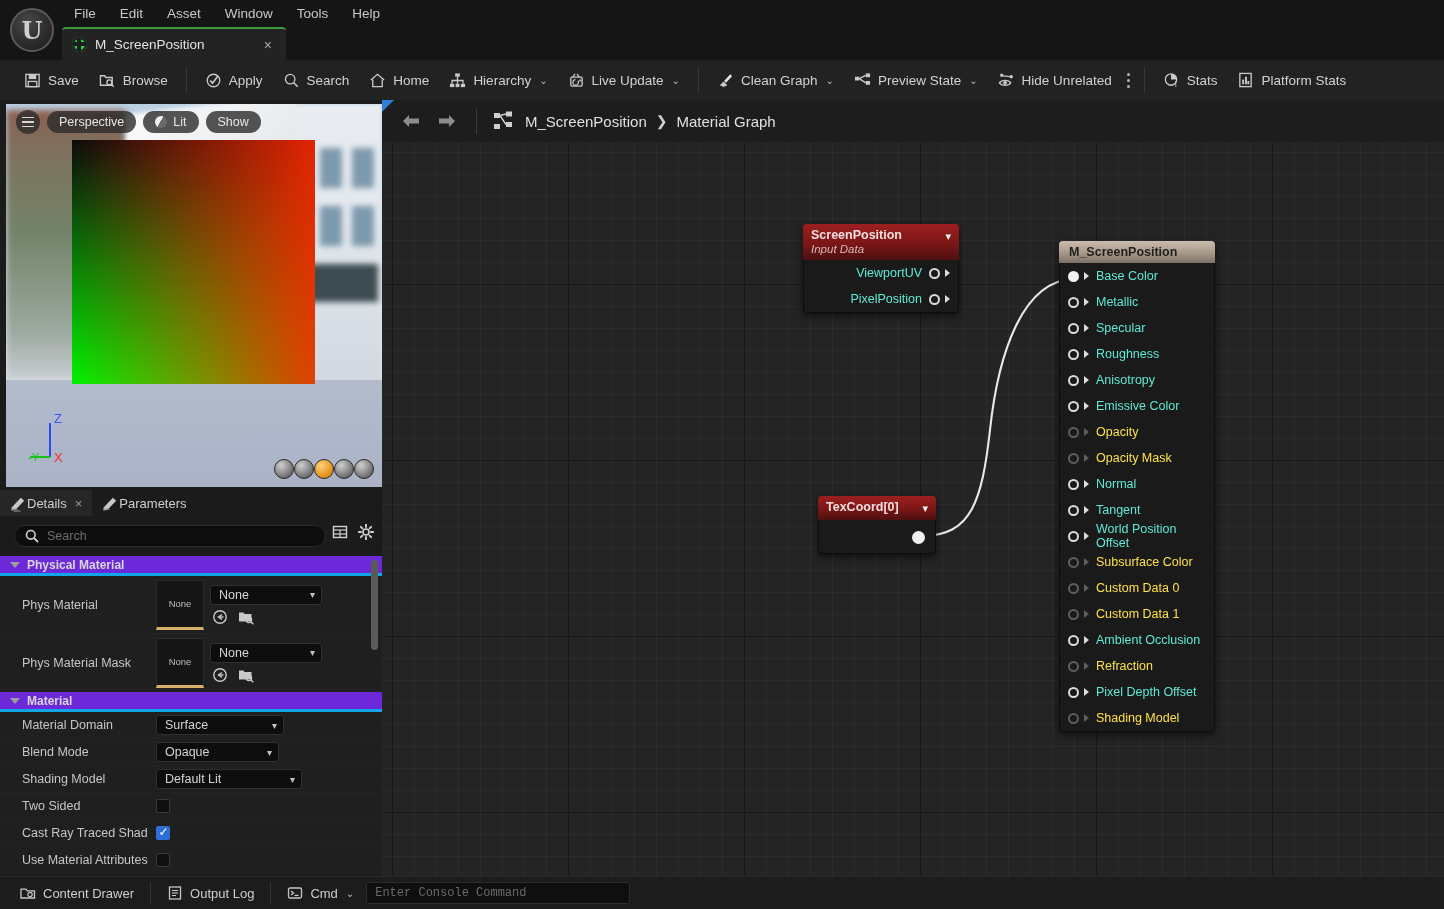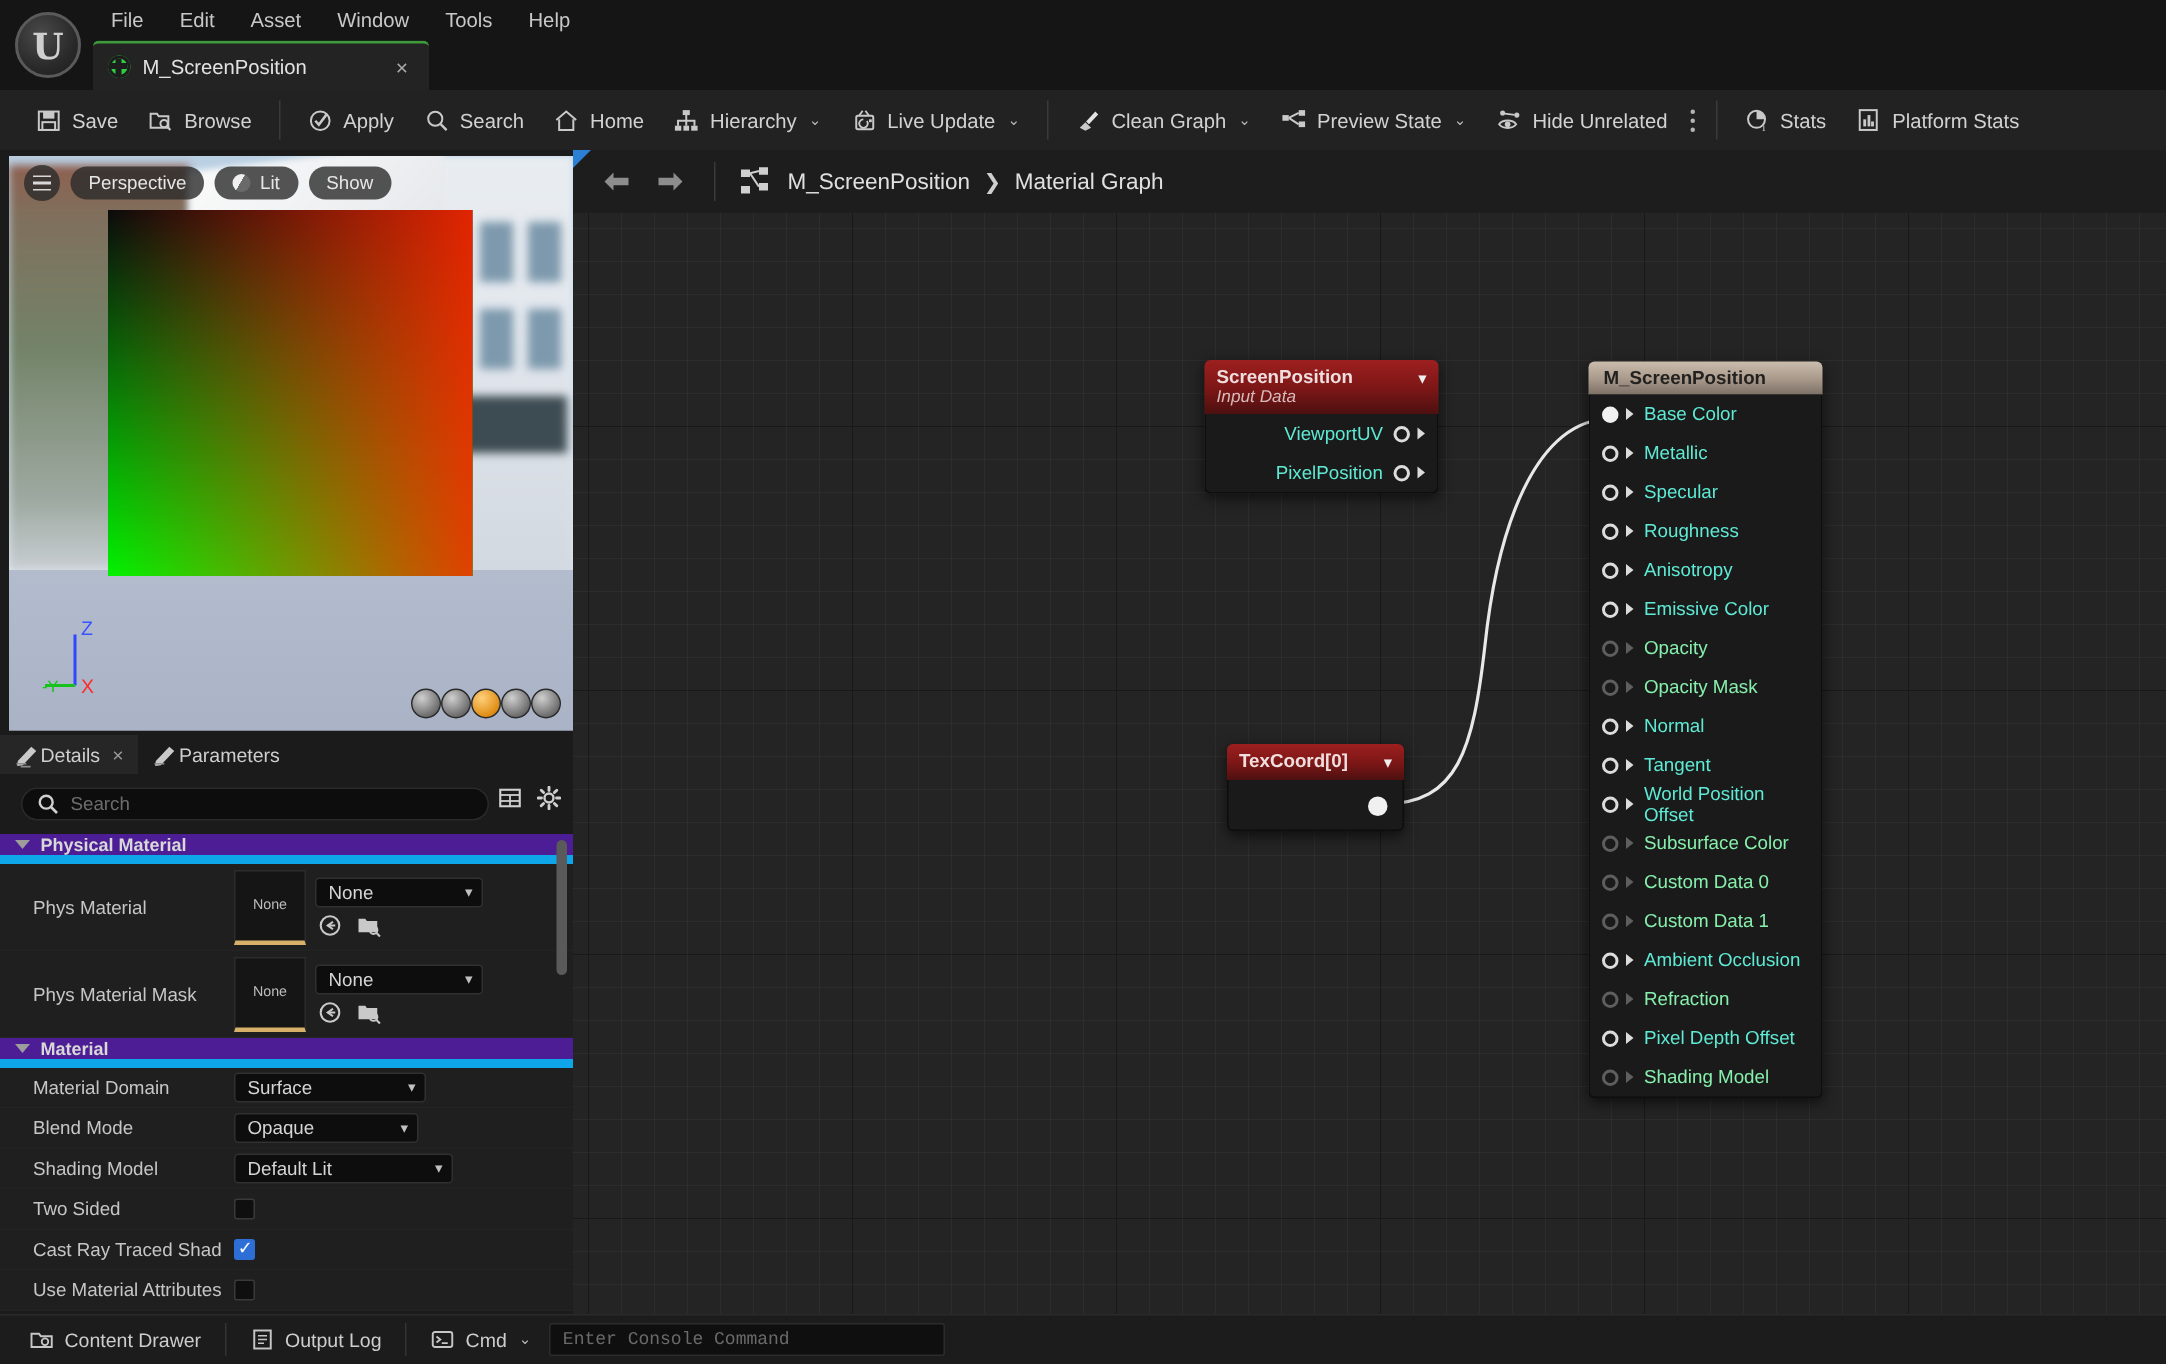--- a/index.html
+++ b/index.html
@@ -155,23 +155,23 @@
     display:flex; align-items:center; padding:0 9px; gap:7px;
   }
   .det-search input {
     background:transparent; border:0; outline:0; color:#cfcfcf; font-size:12.5px;
     font-family:"Liberation Sans",sans-serif; width:100%;
   }
   .det-search input::placeholder { color:#6d6d6d; }
   .det-icons { position:absolute; right:8px; top:34px; display:flex; gap:10px; align-items:center; }
   .det-body { position:absolute; left:0; top:66px; width:382px; height:420px; overflow:hidden; }
   .cat-row {
-    height:20px; background:#4c1d95; display:flex; align-items:center; gap:7px;
+    height:20px; background:#6d28d9; display:flex; align-items:center; gap:7px;
     padding-left:10px; font-size:12px; font-weight:bold; color:#d8d8d8;
-    border-bottom:6px solid #0ea5e9;
+    border-bottom:3px solid #0ea5e9;
   }
   .tri { width:0;height:0;border-left:5px solid transparent;border-right:5px solid transparent;border-top:6px solid #9d9d9d; }
   .prop-row {
     display:flex; align-items:center; min-height:27px; border-bottom:1px solid #232323;
     background:#1f1f1f;
   }
   .prop-row.tall { min-height:58px; }
   .prop-label { width:152px; padding-left:22px; font-size:12.5px; color:#c6c6c6; }
   .prop-ctl { flex:1; display:flex; align-items:center; padding-left:4px; gap:6px; position:relative; }
   .combo {
@@ -229,21 +229,21 @@
     justify-content:space-between;
   }
   .node-hdr.red { background:linear-gradient(to bottom,#9d1f1f 0%, #7b1616 55%, #4d1010 100%); }
   .node-title { font-size:12.5px; font-weight:bold; color:#f0dede; line-height:14px; }
   .node-sub { font-size:11.5px; font-style:italic; color:#d7b9b9; line-height:14px; }
   .node-chev { color:#eee; font-size:11px; margin-top:2px; }
   .node-body { background:#1a1a1a; border:1px solid #0d0d0d; border-top:0; border-radius:0 0 4px 4px; }
   .pin-row { display:flex; align-items:center; height:26px; padding:0 8px; gap:7px; }
   .pin-row.out { justify-content:flex-end; }
   .pin-label { font-size:12.5px; color:#5eead4; }
-  .pin-label.dim { color:#86efac; }
+  .pin-label.dim { color:#fde047; }
   .pin {
     width:11px; height:11px; border-radius:50%; border:2px solid #dcdcdc; flex:none; position:relative;
   }
   .pin.dim { border-color:#5e5e5e; }
   .pin.filled { background:#f0f0f0; border-color:#f0f0f0; }
   .pin.big { width:13px; height:13px; background:#f0f0f0; border-color:#f0f0f0; }
   .pin-arrow {
     width:0;height:0;border-top:4px solid transparent;border-bottom:4px solid transparent;
     border-left:5px solid #dcdcdc; flex:none; margin-left:-2px;
   }
@@ -657,21 +657,21 @@
         <span>M_ScreenPosition</span>
         <span class="bc-chev">❯</span>
         <span>Material Graph</span>
       </div>
     </div>
 
     <svg style="position:absolute;left:0;top:0;width:1062px;height:776px;pointer-events:none;">
       <path d="M 540 436 C 590 436, 600 400, 608 330 C 616 255, 640 180, 692 179" fill="none" stroke="#e8e8e8" stroke-width="2.1"></path>
     </svg>
 
-    <div class="node" style="left:421px;top:140px;width:156px;">
+    <div class="node" style="left:421px;top:124px;width:156px;">
       <div class="node-hdr red">
         <div>
           <div class="node-title">ScreenPosition</div>
           <div class="node-sub">Input Data</div>
         </div>
         <div class="node-chev">▾</div>
       </div>
       <div class="node-body">
         <div class="pin-row out">
           <span class="pin-label">ViewportUV</span>

